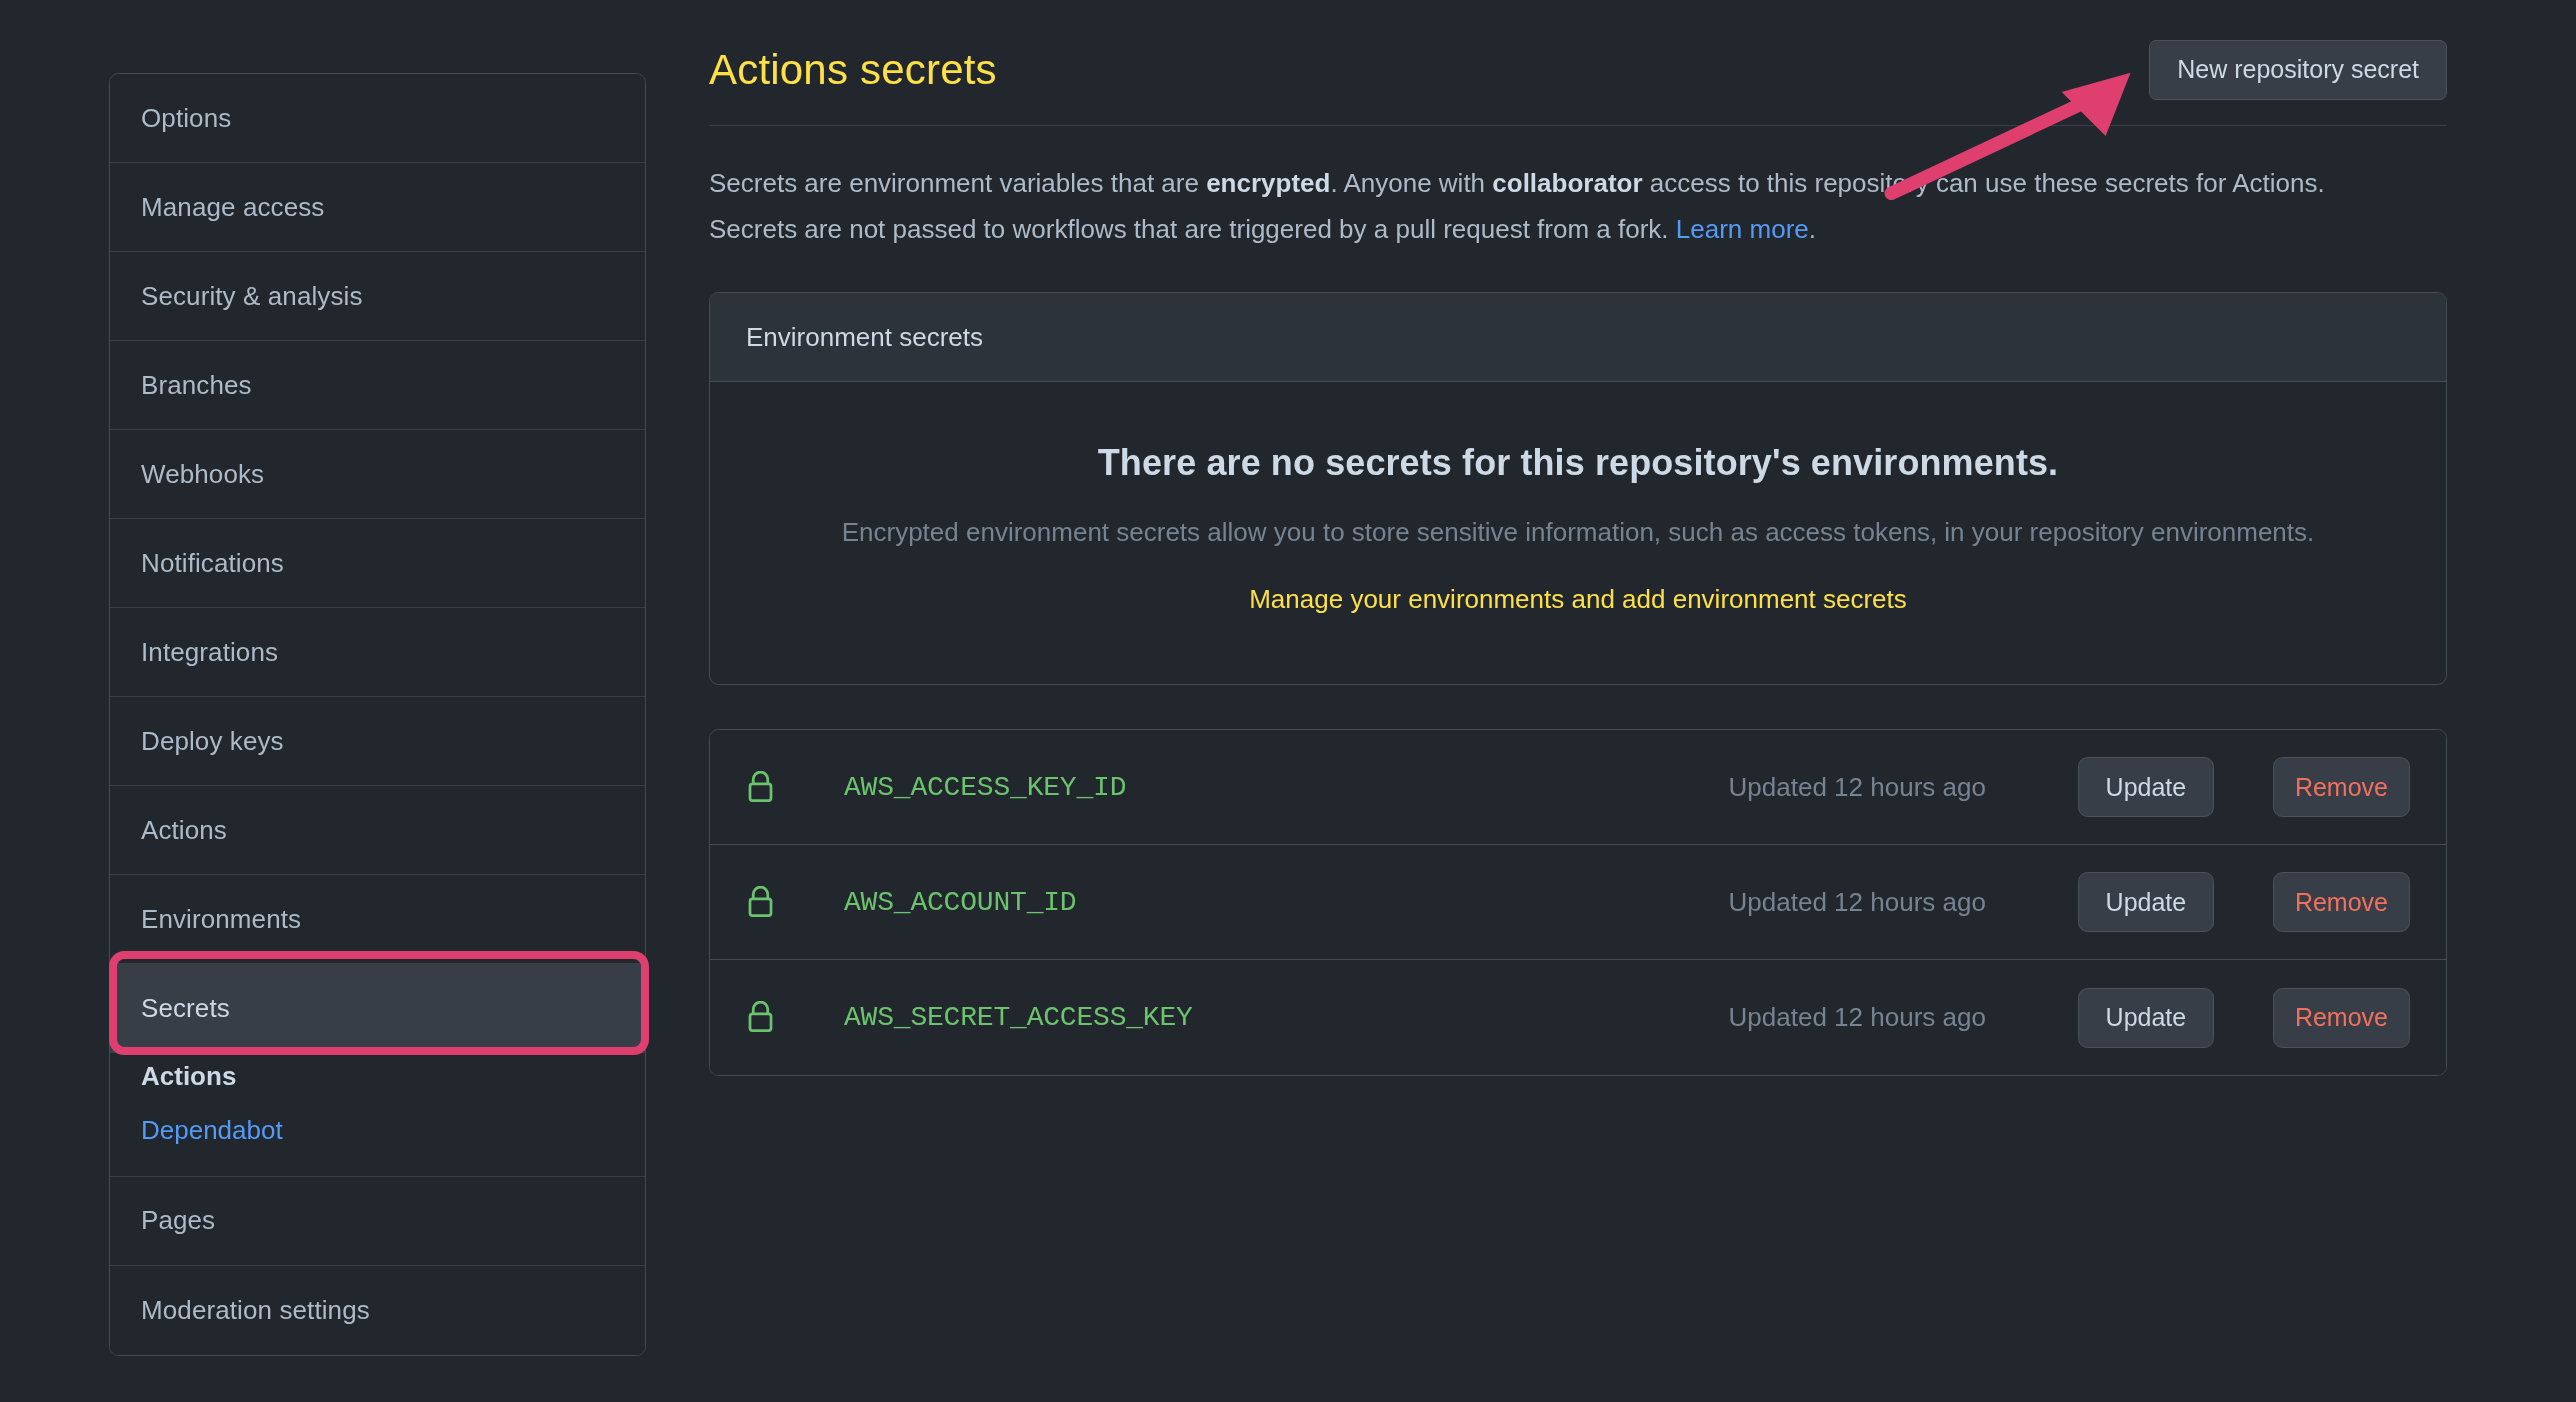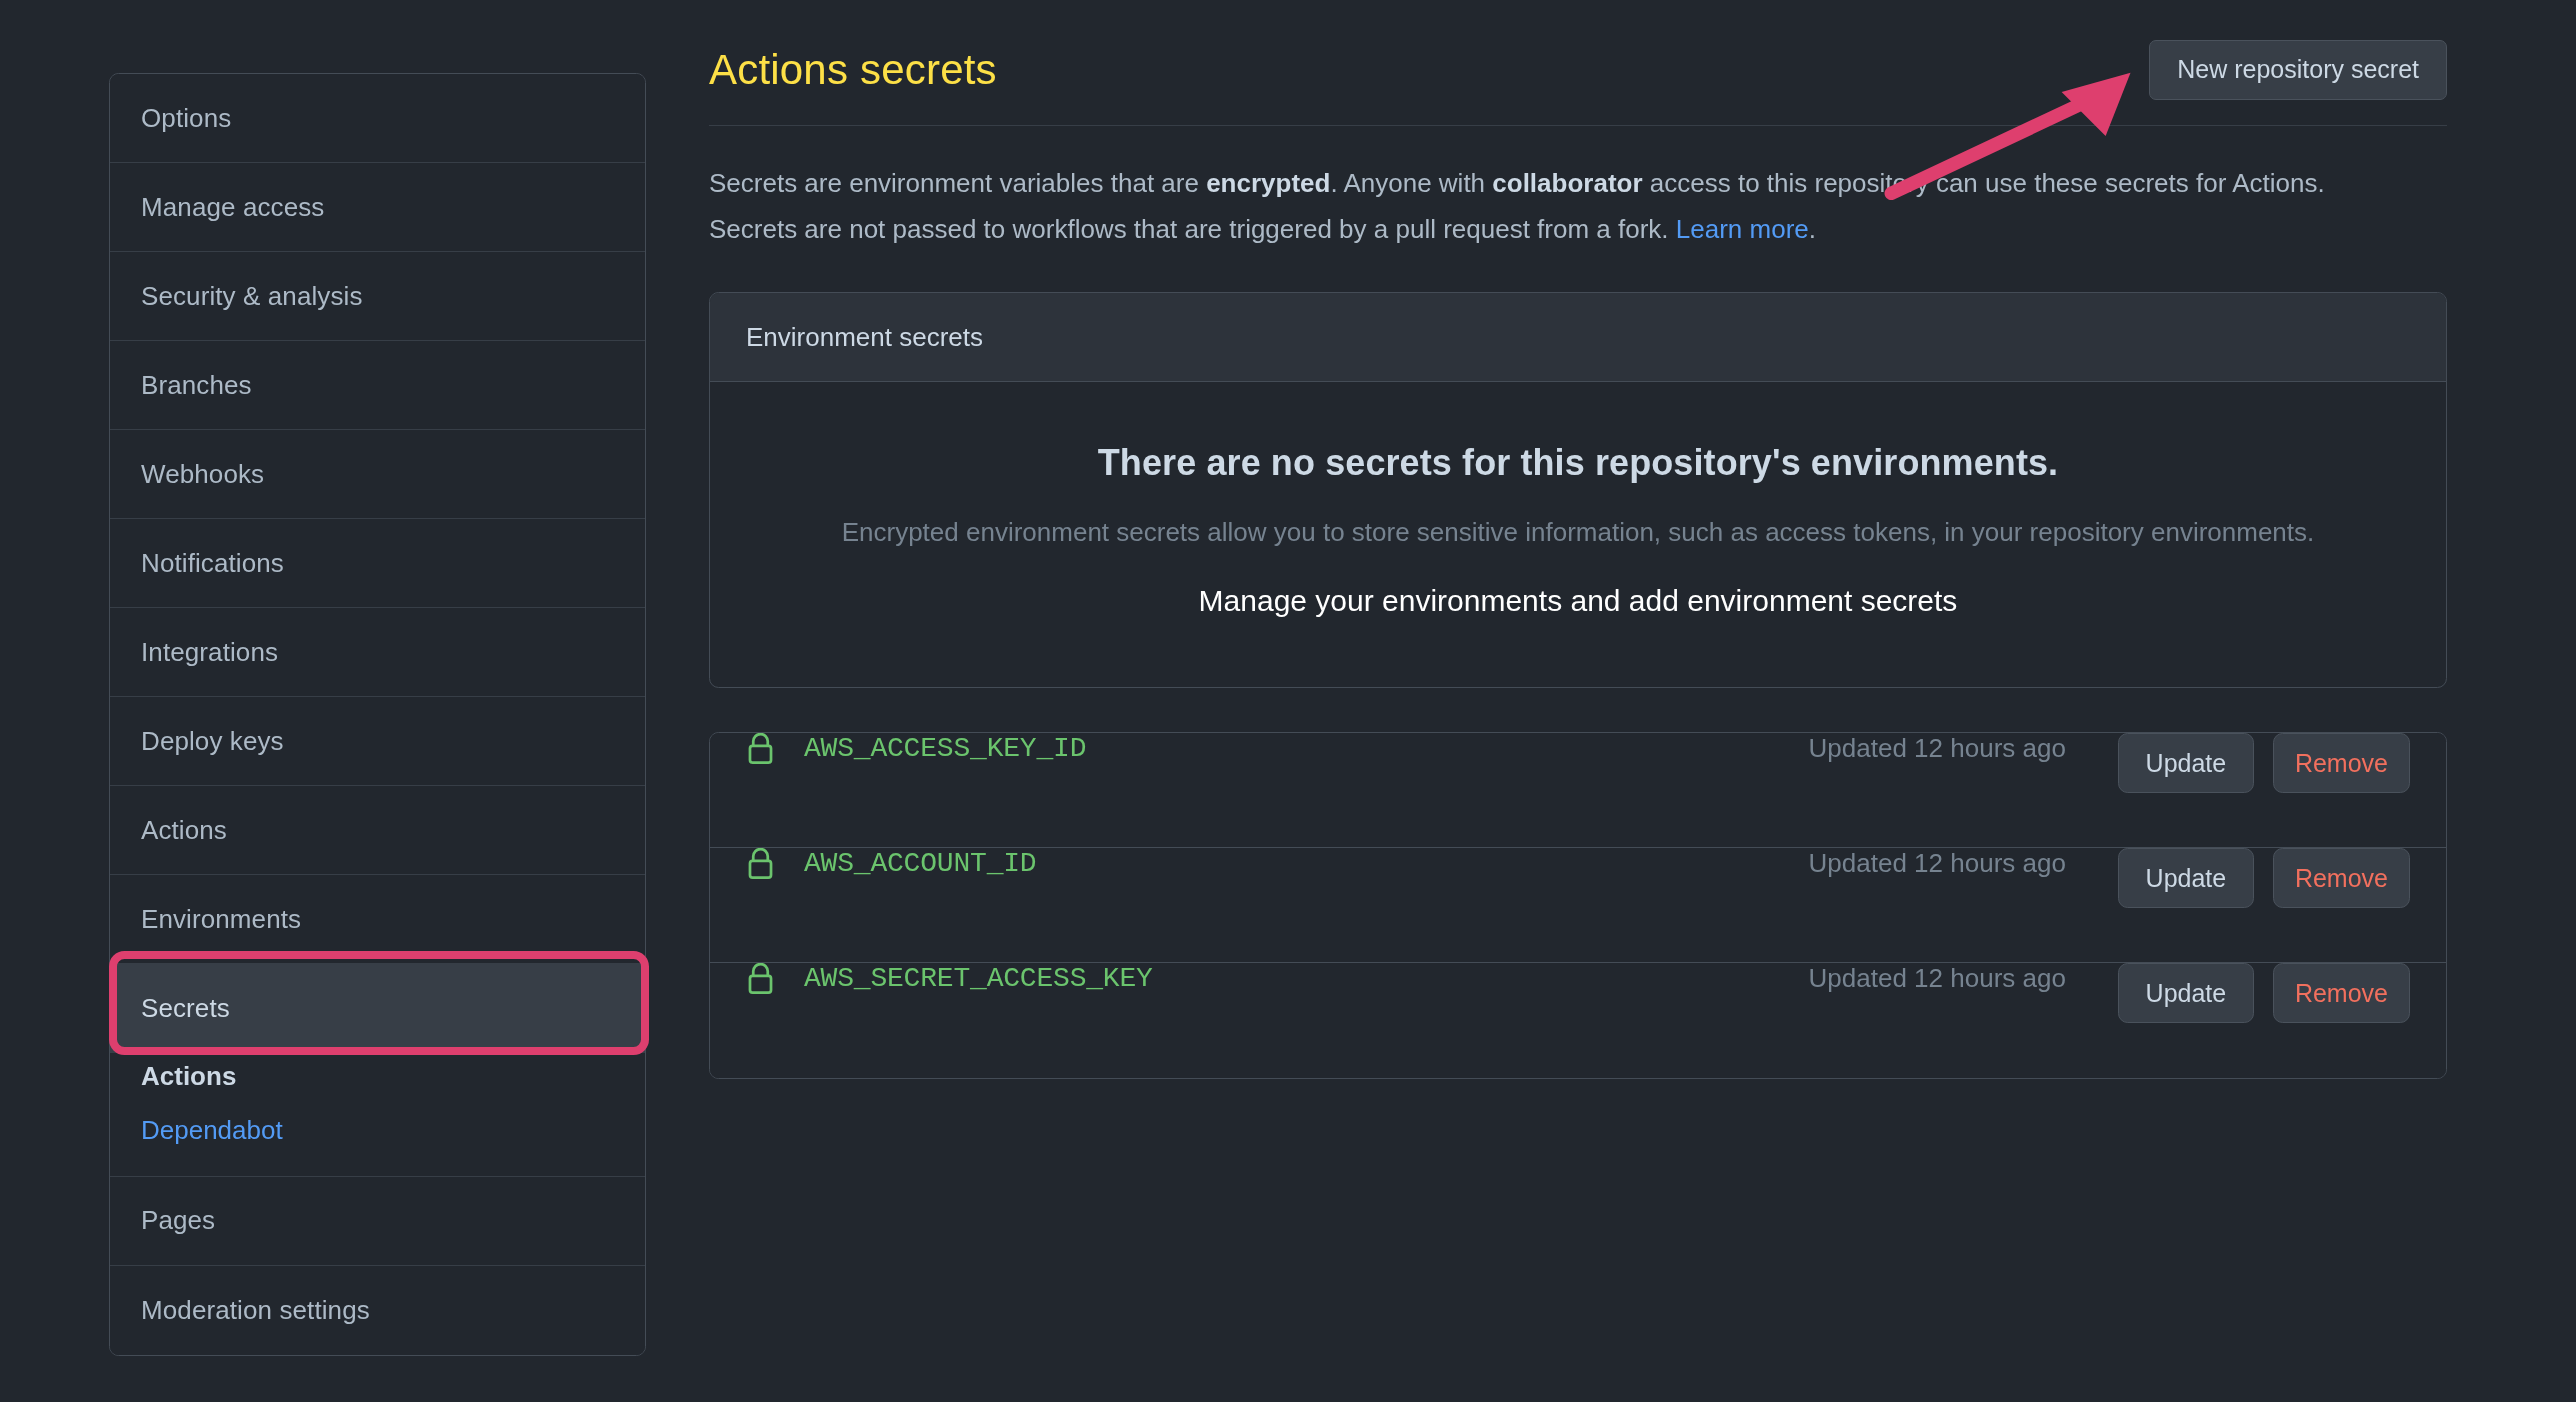--- a/index.html
+++ b/index.html
@@ -161,34 +161,35 @@
     color: #cdd9e5;
     letter-spacing: 0.1px;
   }
   .empty-sub {
     margin-top: 33px;
     font-size: 26px;
     color: #768390;
   }
   .empty-link {
     margin-top: 36px;
-    font-size: 30px;
-    color: #ffffff;
+    font-size: 26px;
+    color: #fde047;
     cursor: pointer;
     display: inline-block;
   }
 
   
   .secret-row {
     display: flex;
-    align-items: flex-start;
+    align-items: center;
     height: 115px;
     padding: 0 36px;
     border-bottom: 1px solid #444c56;
     background: #22272e;
+    gap: 40px;
   }
   .secret-row:last-child { border-bottom: none; }
 
   .lock-icon {
     width: 29px;
     height: 33px;
     flex: 0 0 auto;
     margin-right: 29px;
     display: block;
   }

